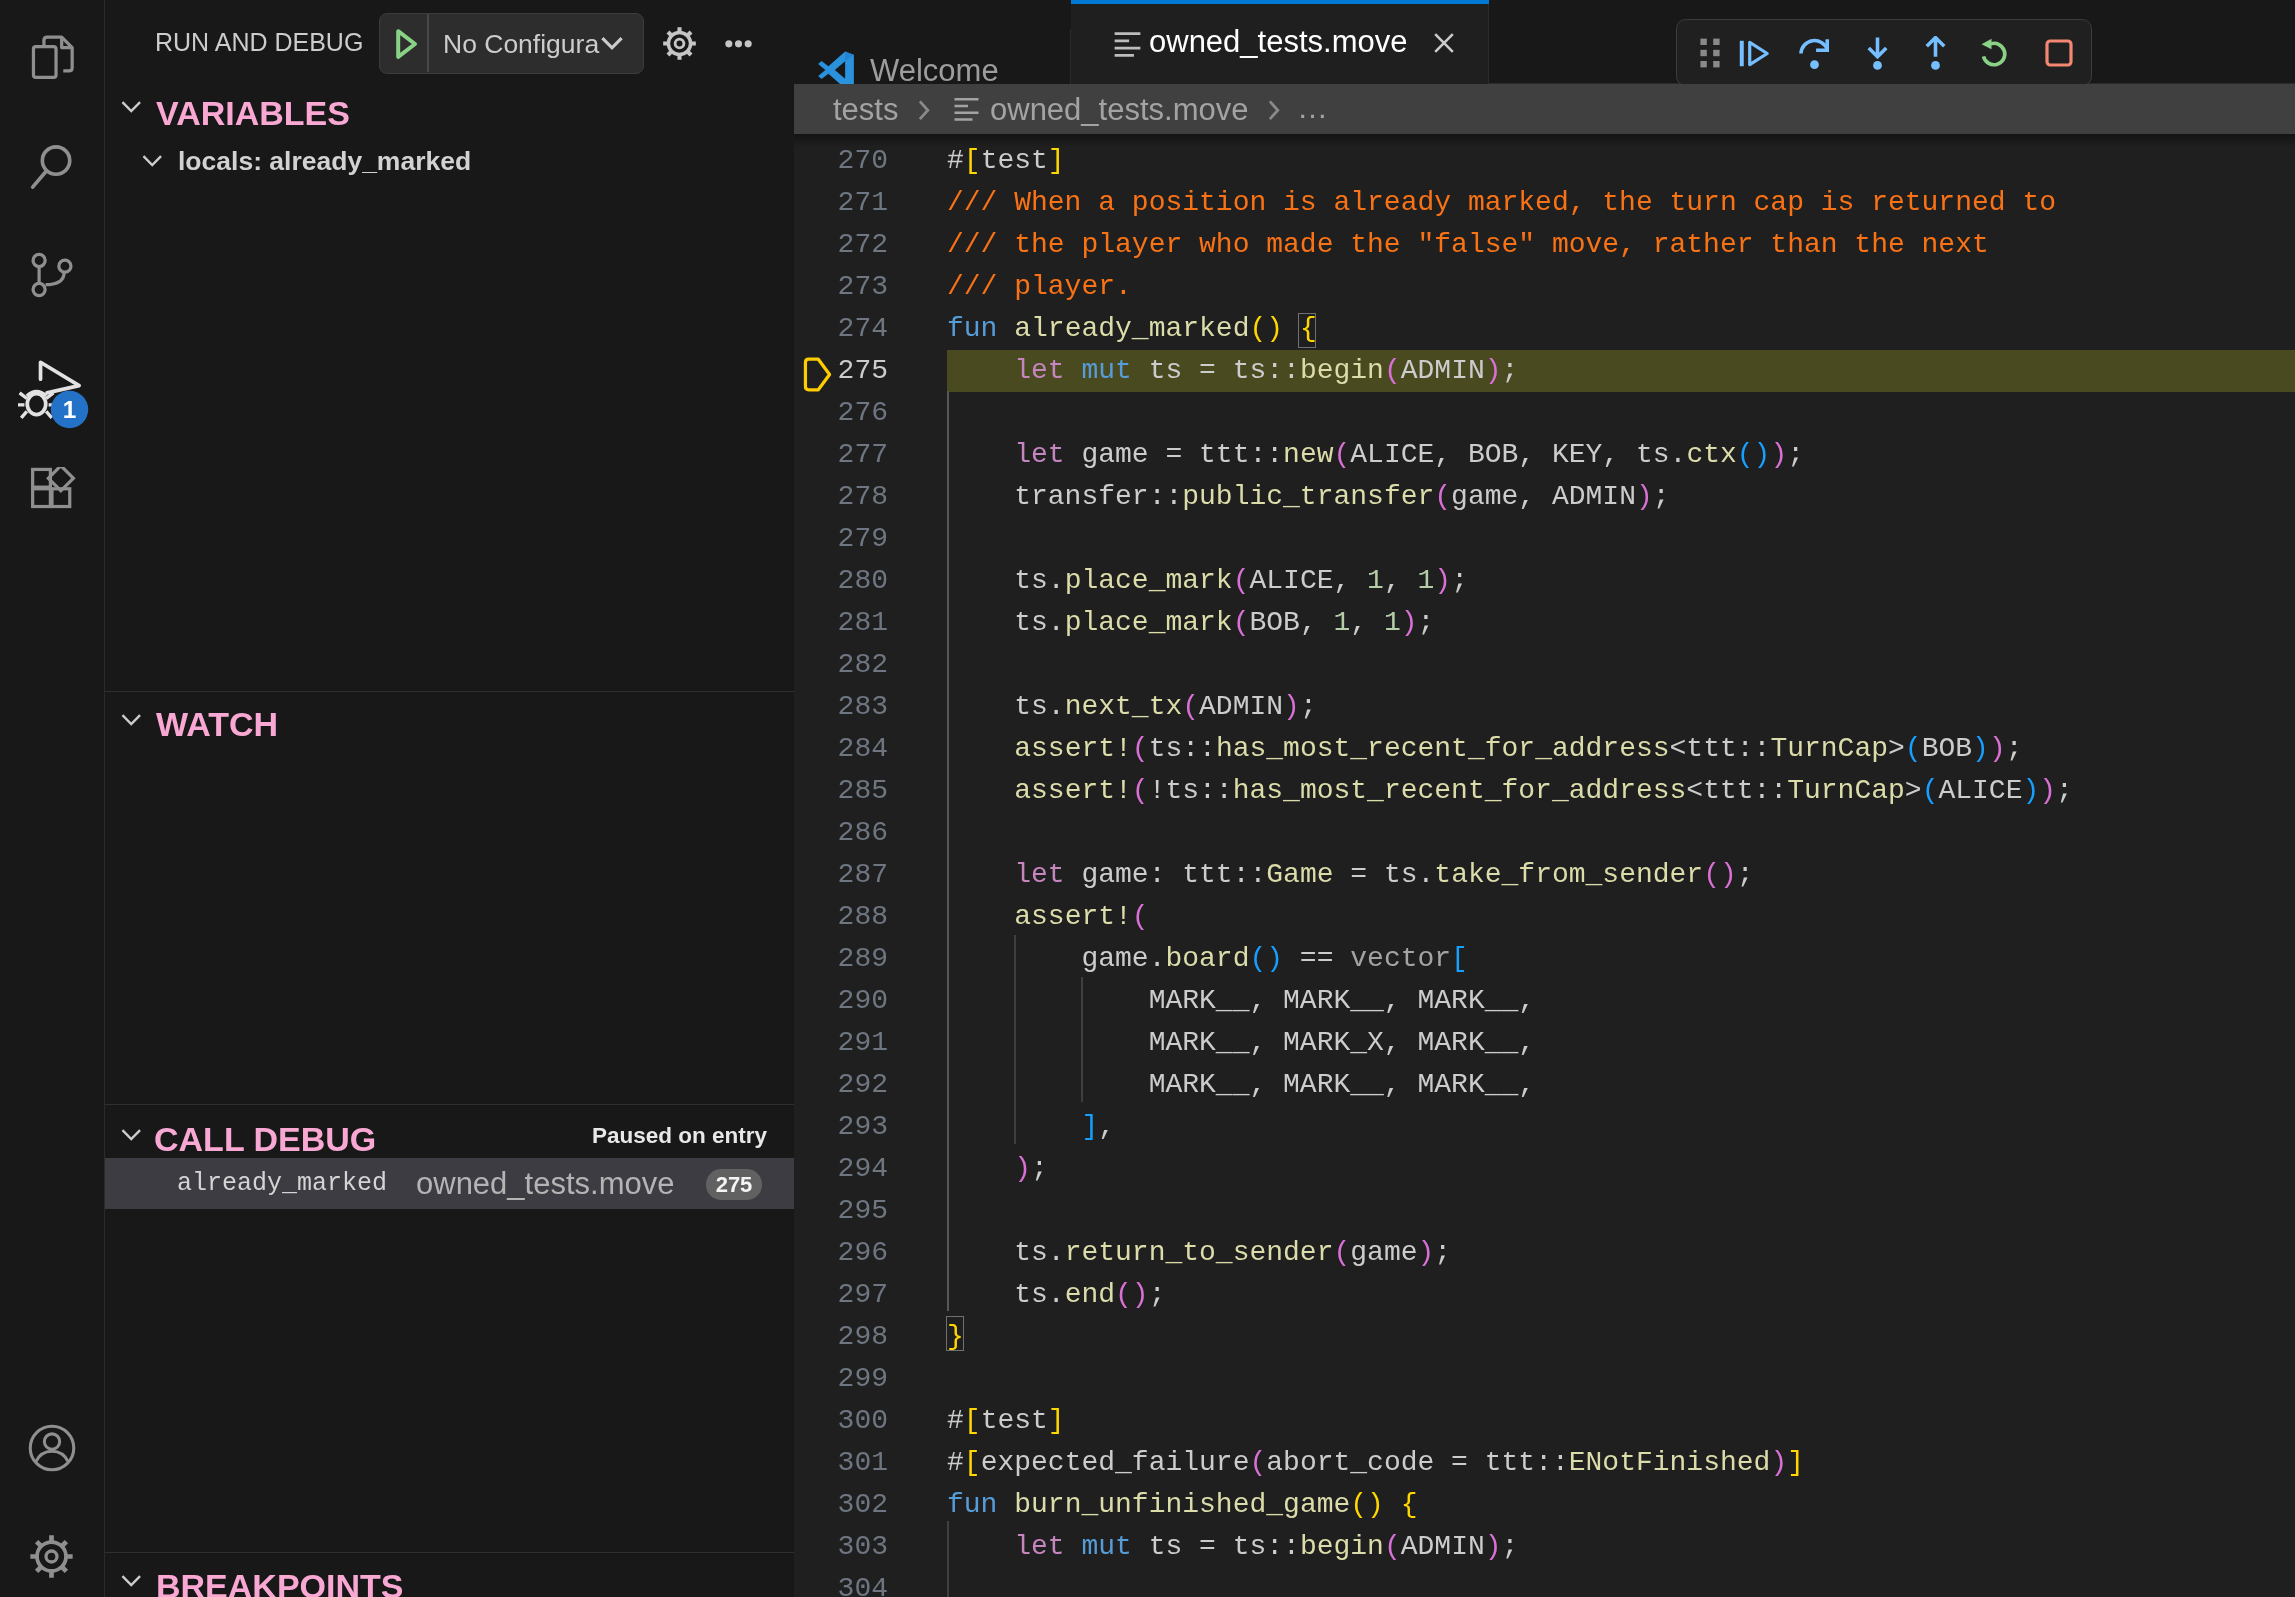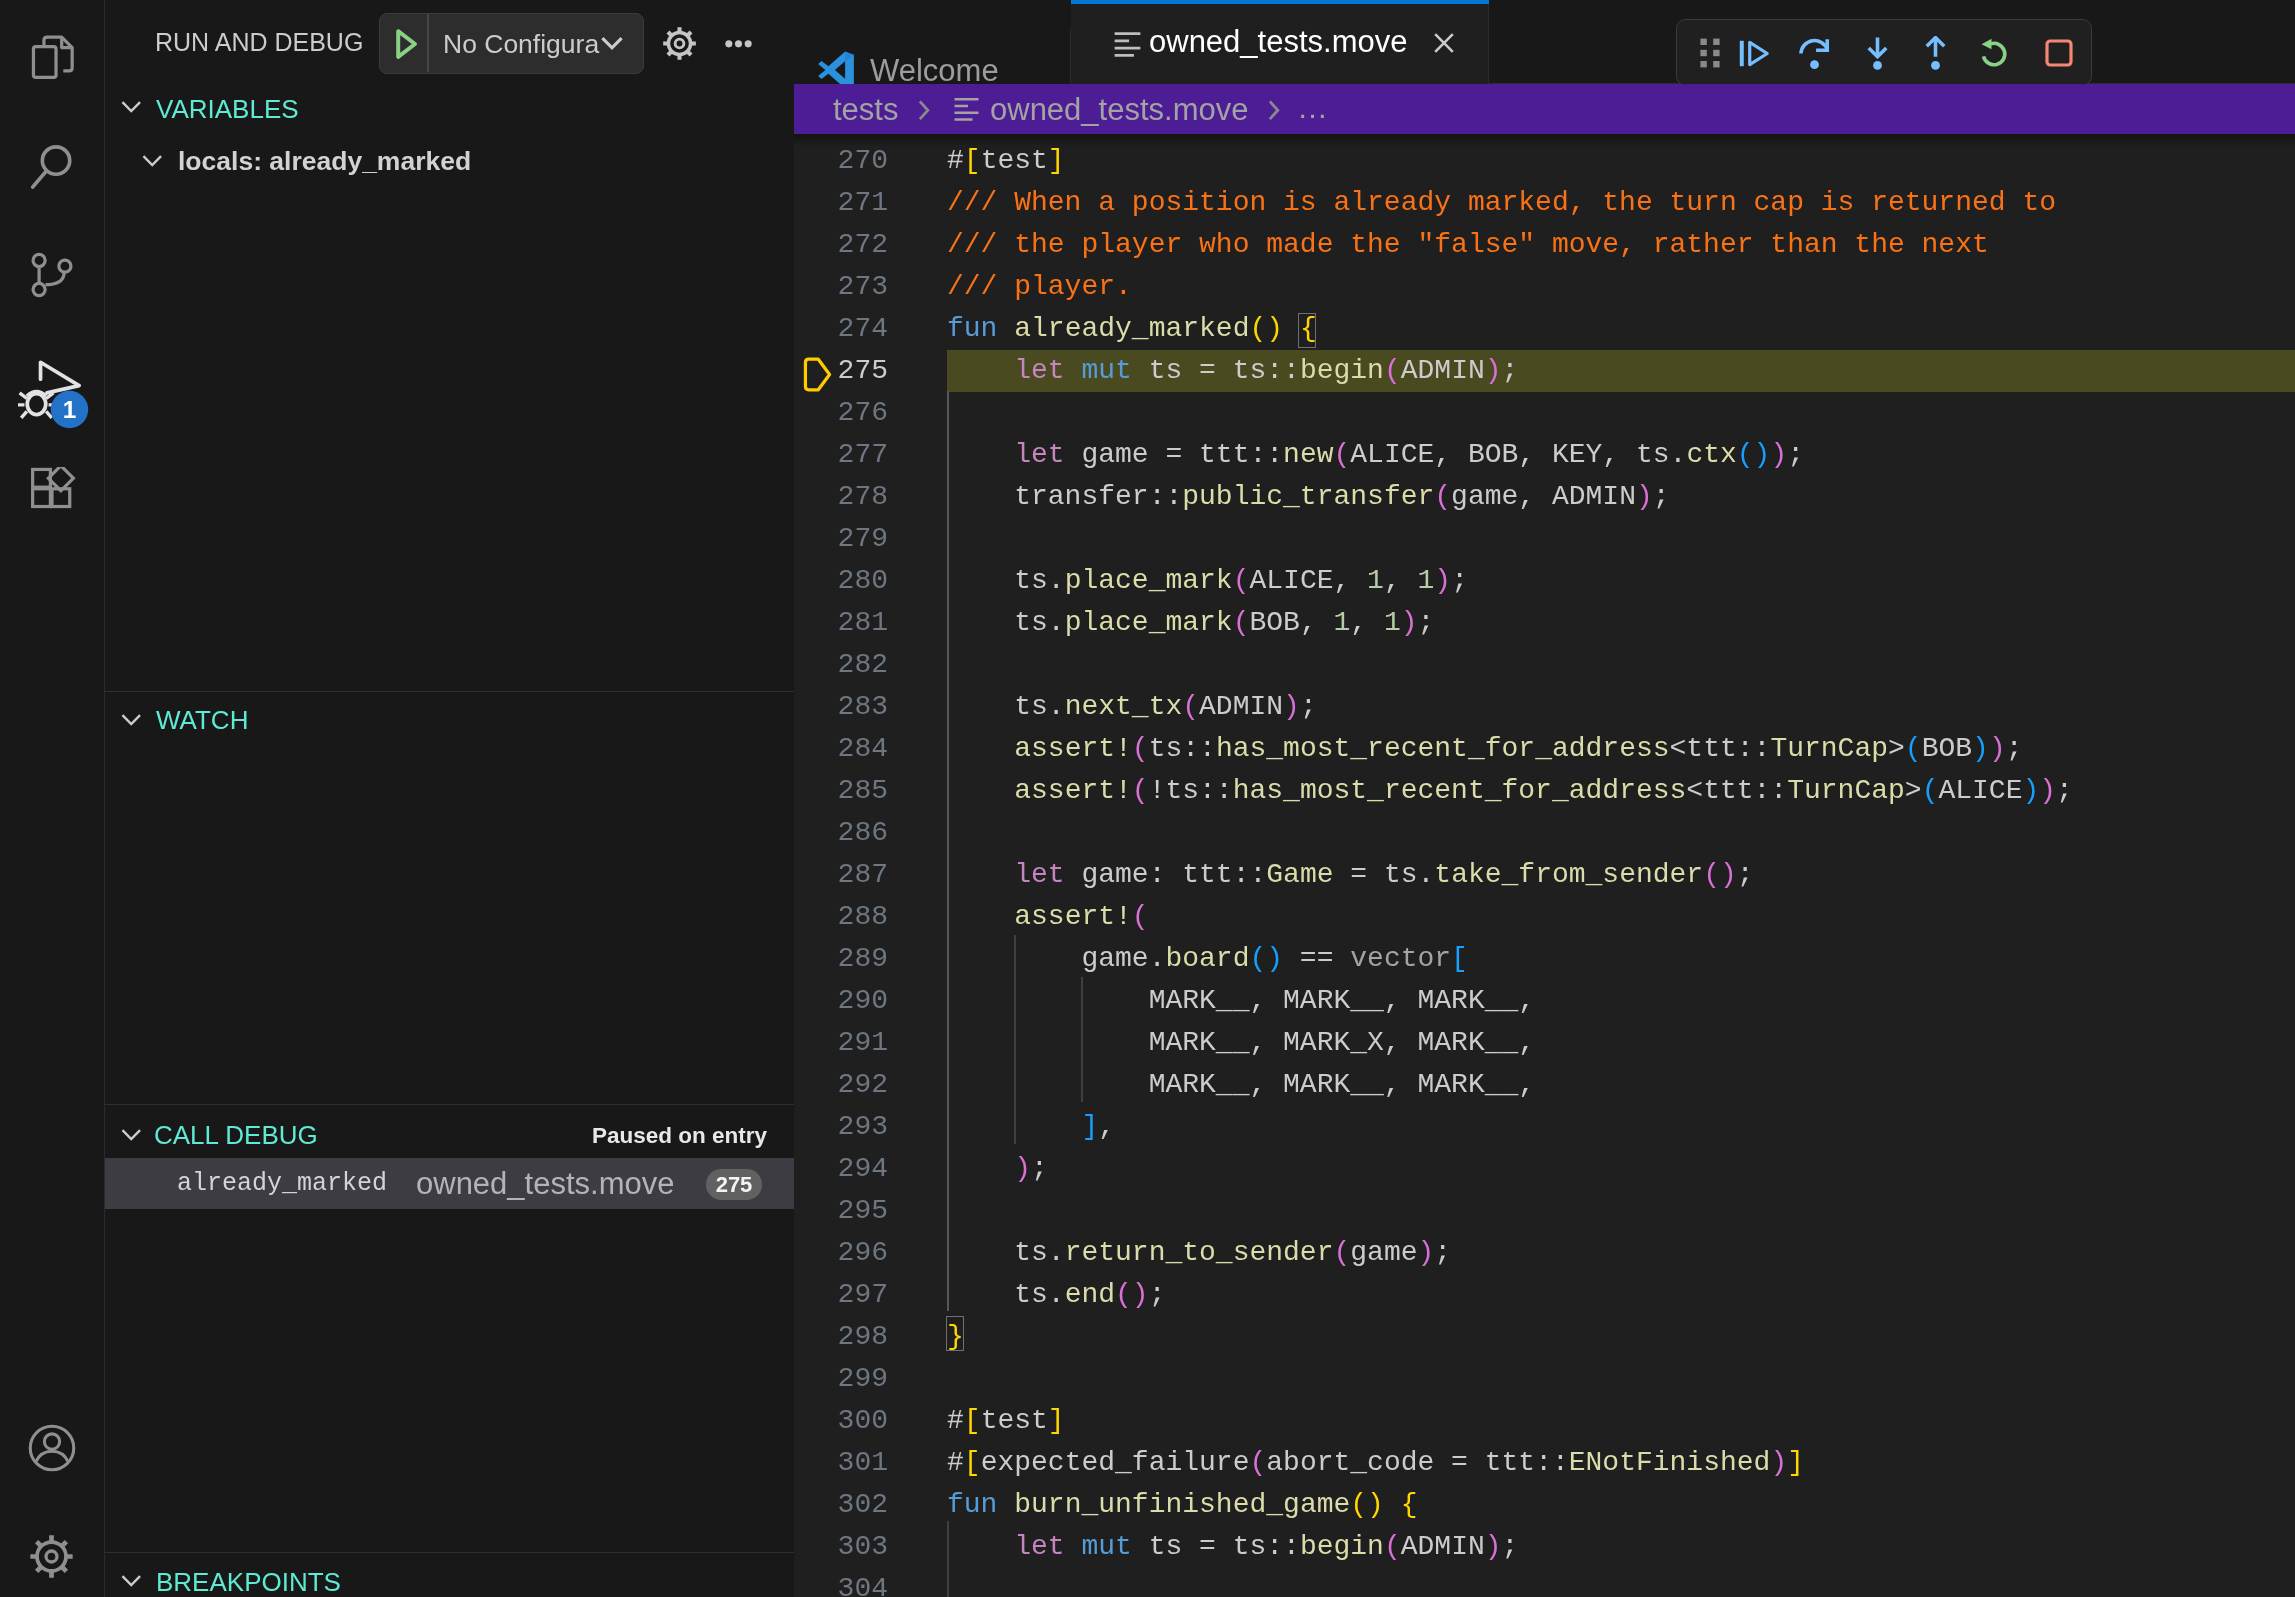--- a/index.html
+++ b/index.html
@@ -15,21 +15,21 @@
   .t  { color:#a3a3a3; }
   .n  { color:#b5cea8; }
   .b1 { color:#ffd700; }
   .b2 { color:#da70d6; }
   .b3 { color:#179fff; }
   pre { font-family:"Liberation Mono", monospace; }
 
   #activitybar { left:0; top:0; width:105px; height:1597px; background:#181818; border-right:1.6px solid #2b2b2b; }
   #sidebar { left:105px; top:0; width:689px; height:1597px; background:#181818; }
   #editor { left:794px; top:0; width:1502px; height:1597px; background:#1f1f1f; }
-  .sechead { font-weight:normal; font-size:26px; color:#5eead4; }
+  .sechead { font-weight:bold; font-size:34px; color:#f9a8d4; }
 </style>
 </head>
 <body>
 <div id="activitybar" class="abs">
 
   <svg class="abs" style="left:26.5px;top:33px" width="50" height="50" viewBox="0 0 62 62" fill="none" stroke="#8f8f8f" stroke-width="4">
     <path d="M21 17 L21 9 Q21 5 25 5 L43 5 L56 18 L56 43 Q56 47 52 47 L45 47" stroke-linejoin="round"></path>
     <path d="M43 5 L43 18 L56 18" stroke-linejoin="round"></path>
     <rect x="8" y="17" width="28" height="38" rx="3"></rect>
   </svg>
@@ -194,21 +194,21 @@
     </svg>
     <svg class="abs" style="left:299px;top:15.3px" width="35" height="35" viewBox="0 0 44 44" fill="none" stroke="#89d185" stroke-width="4.6">
       <path d="M9.5 25.5 A13.5 13.5 0 1 0 18.5 9.8"></path>
       <path d="M19.5 3.5 L19.5 16.5 L7 10.5 Z" fill="#89d185" stroke="none"></path>
     </svg>
     <svg class="abs" style="left:366px;top:17px" width="32" height="32" viewBox="0 0 40 40" fill="none" stroke="#f48771" stroke-width="4">
       <rect x="5" y="5" width="30" height="30" rx="4"></rect>
     </svg>
   </div>
 
-  <div class="abs" style="left:0;top:84px;width:1502px;height:50px;background:#4c1d95;">
+  <div class="abs" style="left:0;top:84px;width:1502px;height:50px;background:#404040;">
     <div class="abs" style="left:39px;top:8px;font-size:31px;color:#a3a3a3;">tests</div>
     <svg class="abs" style="left:121px;top:14.5px" width="17.7" height="22.5" viewBox="0 0 22 28" fill="none" stroke="#8a8a8a" stroke-width="3.4">
         <path d="M6 3 L16 14 L6 25"></path>
       </svg>
     <svg class="abs" style="left:159px;top:12px" width="27" height="26" viewBox="0 0 36 32" stroke="#a3a3a3" stroke-width="3.4" fill="none">
       <path d="M2 3 H34 M2 12 H20 M2 21 H34 M2 30 H26"></path>
     </svg>
     <div class="abs" style="left:196px;top:8px;font-size:31px;color:#a3a3a3;">owned_tests.move</div>
     <svg class="abs" style="left:471px;top:14.5px" width="17.7" height="22.5" viewBox="0 0 22 28" fill="none" stroke="#8a8a8a" stroke-width="3.4">
         <path d="M6 3 L16 14 L6 25"></path>

